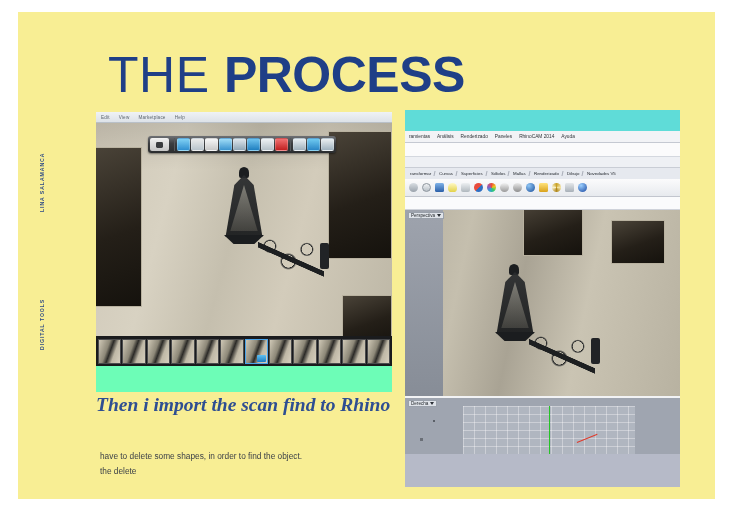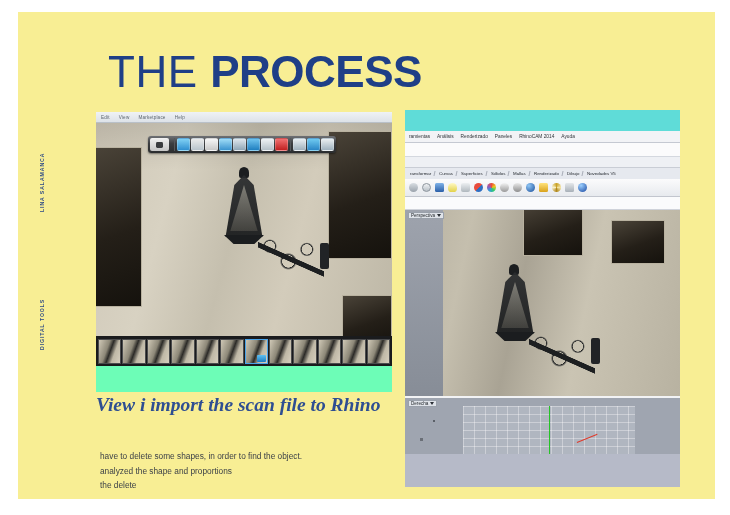--- a/index.html
+++ b/index.html
@@ -29,21 +29,21 @@
     white-space: nowrap;
   }
   #vlabel-school { left: 21px; top: 200px; }
   #vlabel-course { left: 21px; top: 338px; }
 
   
   #title {
     position: absolute;
     left: 90px; top: 38px;
     color: #1f3f87;
-    font-size: 44px;
+    font-size: 50px;
     line-height: 1;
     white-space: nowrap;
   }
   #title .light { font-weight: 300; letter-spacing: 0.5px; }
   #title .bold  { font-weight: 700; letter-spacing: -0.5px; }
 
   
   #left-panel {
     position: absolute;
     left: 78px; top: 100px;
@@ -356,25 +356,24 @@
       <div class="thumb"></div>
       <div class="thumb"></div>
       <div class="thumb"></div>
       <div class="thumb"></div>
       <div class="thumb"></div>
     </div>
 
     <div class="mintbar"></div>
   </div>
 
-  <div id="headline">View i import the scan file to Rhino</div>
+  <div id="headline">Then i import the scan find to Rhino</div>
 
   <div id="bodytext">
     <p>have to delete some shapes, in order to find the object.</p>
-    <p>analyzed the shape and proportions</p>
     <p>the delete</p>
   </div>
 
   <div id="right-panel">
 
     <div class="rh-teal"></div>
 
     <div class="rh-menurow">
       <span>ramientas</span>
       <span>Análisis</span>

